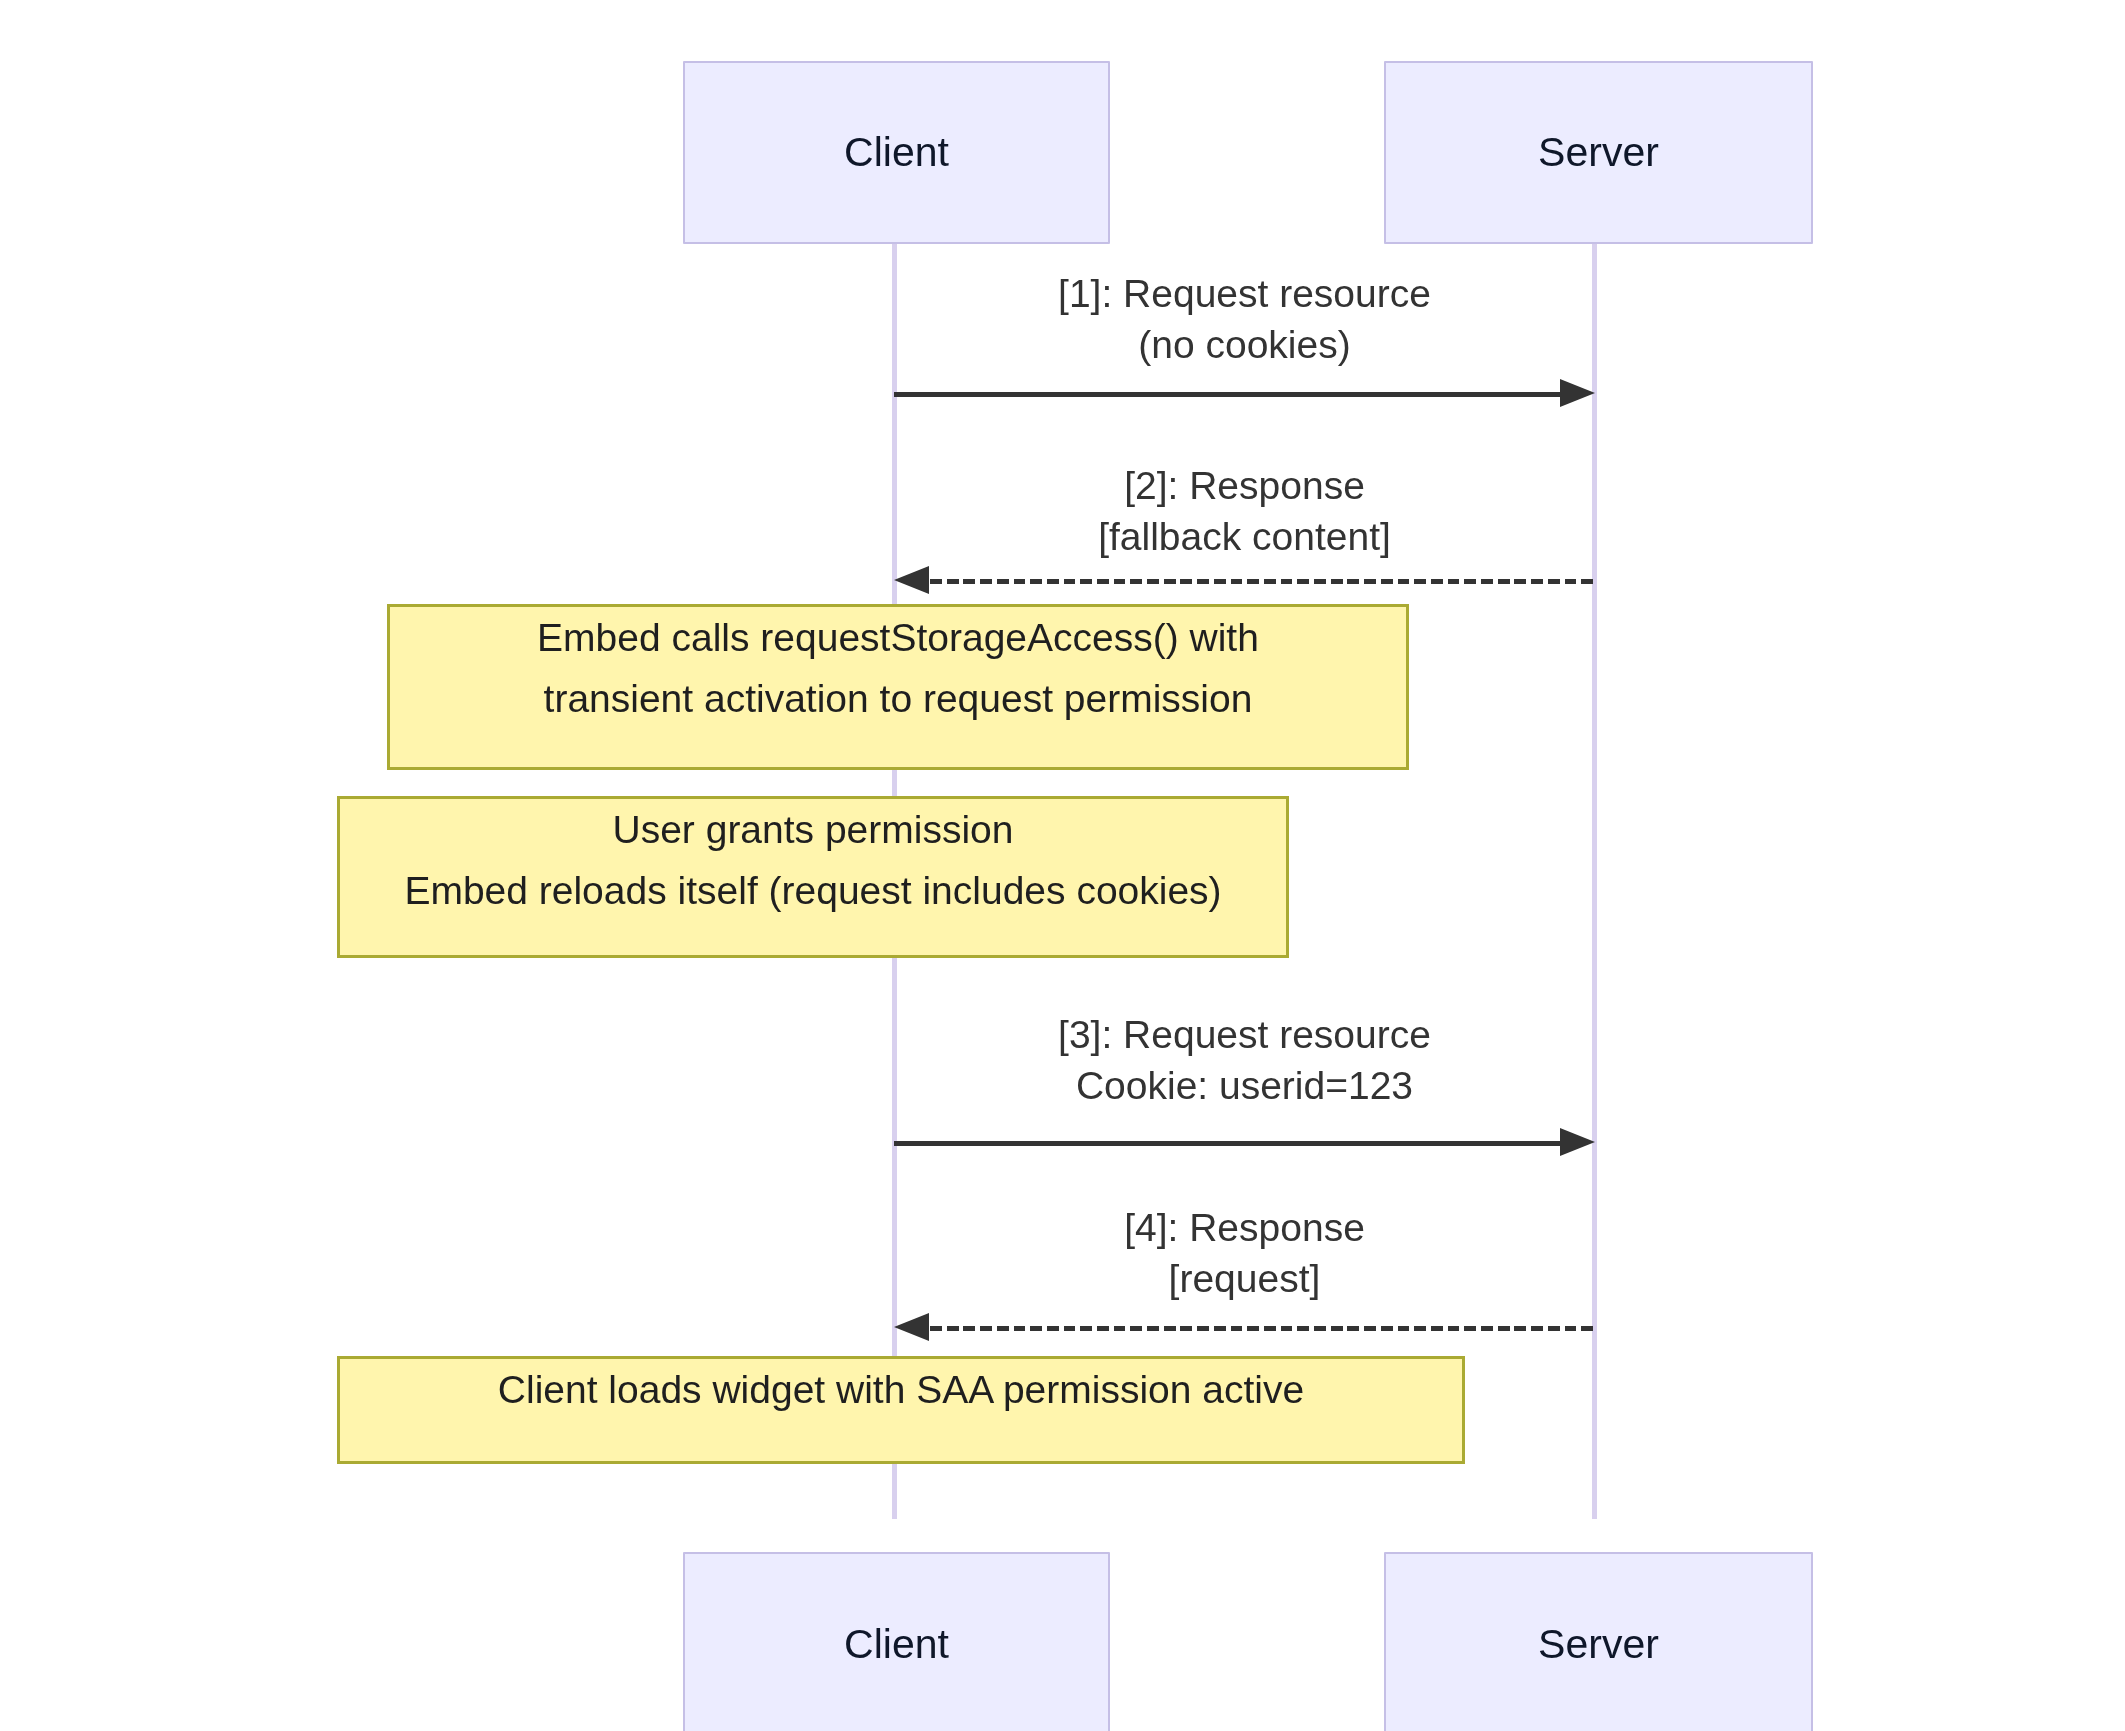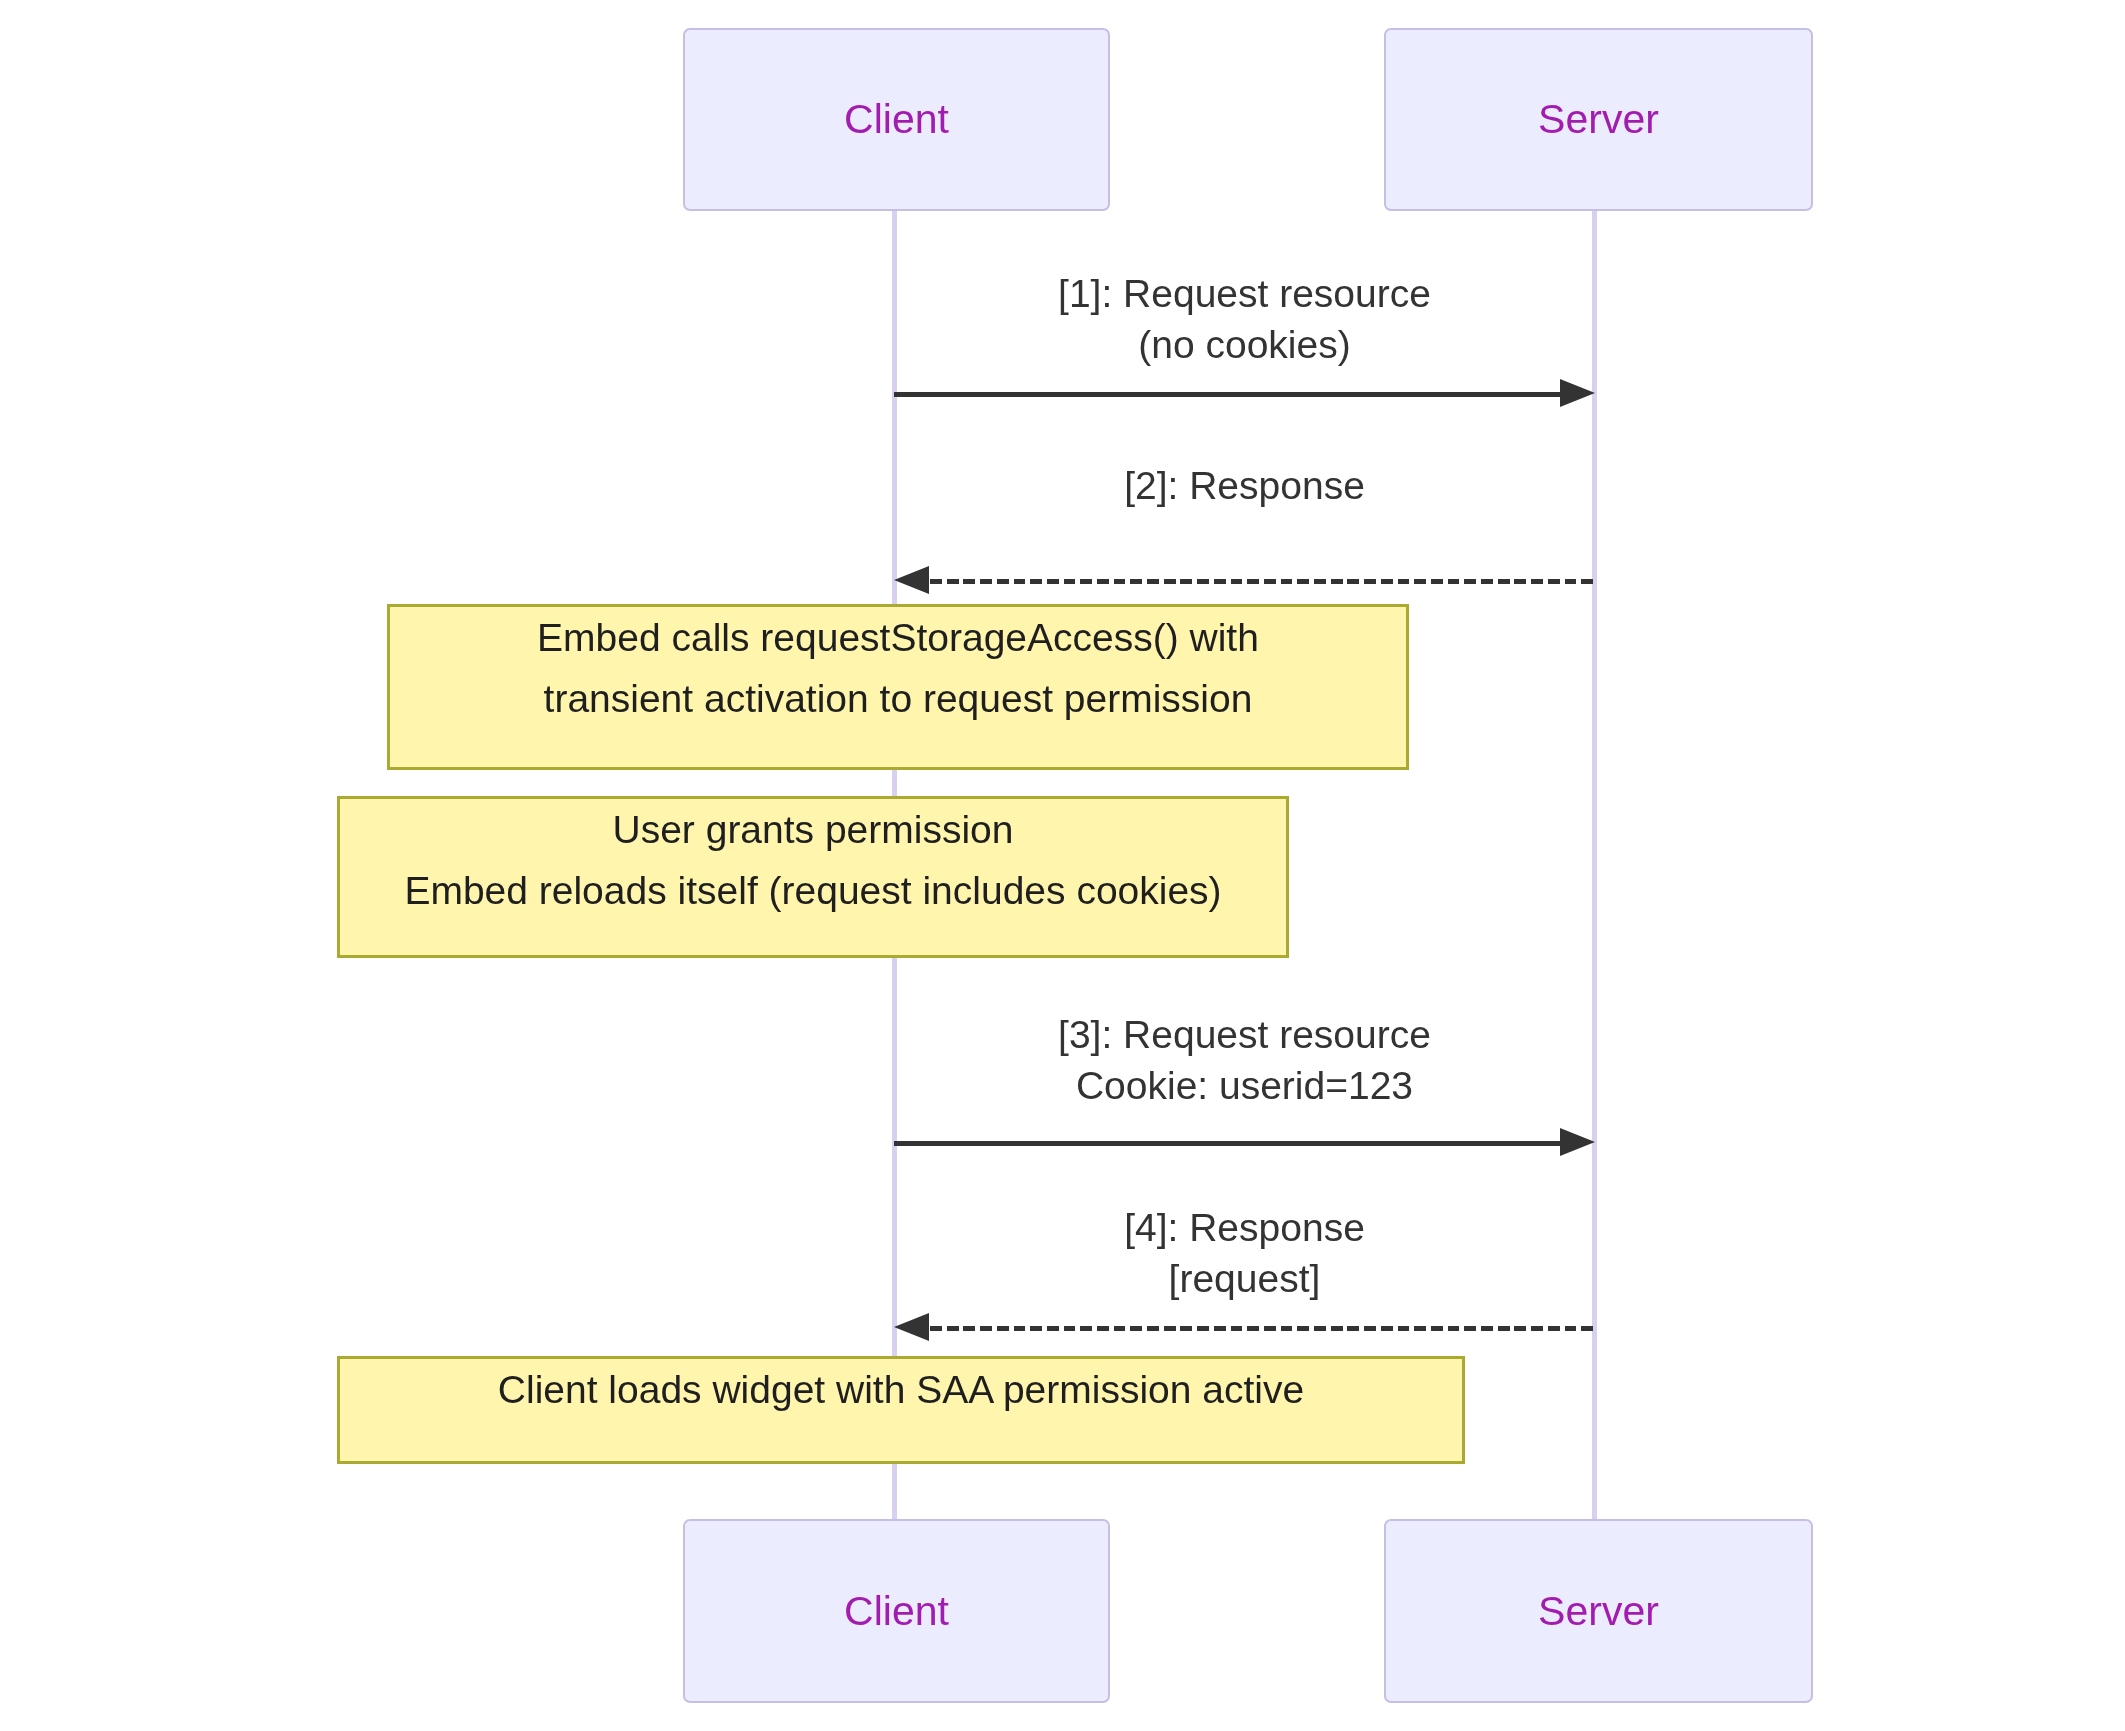--- a/index.html
+++ b/index.html
@@ -8,26 +8,27 @@
     width: 2126px;
     height: 1732px;
     background: var(--background, #ffffff);
     font-family: "Liberation Sans", sans-serif;
     overflow: hidden;
   }
   .actor {
     position: absolute;
     background: var(--actor-fill, #ECECFF);
     border: 2px solid var(--actor-border, #C5BFE6);
-    border-radius: 7px;
+    border-radius: 1px;
     display: flex;
     align-items: center;
     justify-content: center;
     font-size: 41px;
-    color: #a21caf;
+    color: #0f172a;
+    margin-top: 33px;
   }
   .lifeline {
     position: absolute;
     width: 4.9px;
     background: var(--lifeline, #D8D0EE);
   }
   .msg-label {
     position: absolute;
     text-align: center;
     font-size: 39px;
@@ -84,20 +85,21 @@
 
   <div class="msg-label" style="left:894px; top:268px; width:701px;">
     <div>[1]: Request resource</div>
     <div>(no cookies)</div>
   </div>
   <div class="arrow-line solid" style="left:894px; top:392px; width:667px;"></div>
   <div class="arrowhead head-right" style="left:1560px; top:379px;"></div>
 
   <div class="msg-label" style="left:894px; top:460px; width:701px;">
     <div>[2]: Response</div>
+    <div>[fallback content]</div>
   </div>
   <div class="arrow-line dashed" style="left:930px; top:579px; width:664px;"></div>
   <div class="arrowhead head-left" style="left:894px; top:566px;"></div>
 
   <div class="note" style="left:387px; top:604px; width:1022px; height:166px;">
     <div>Embed calls requestStorageAccess() with</div>
     <div>transient activation to request permission</div>
   </div>
 
   <div class="note" style="left:337px; top:796px; width:952px; height:162px;">

